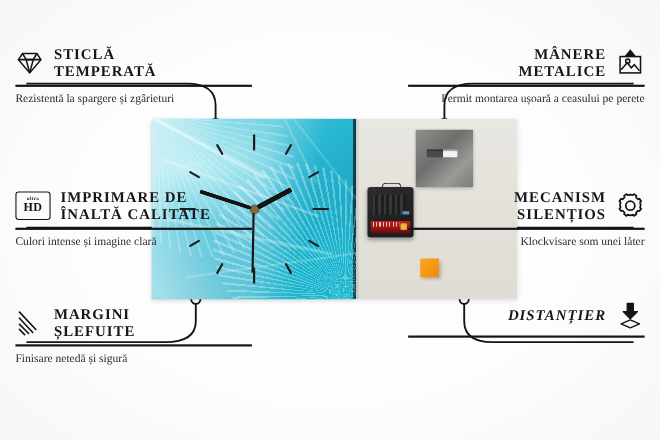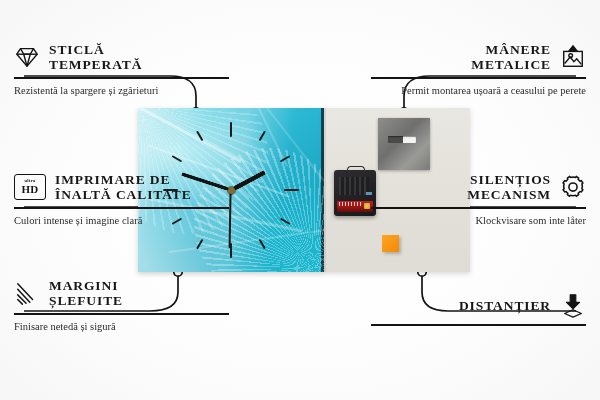--- a/index.html
+++ b/index.html
@@ -107,21 +107,21 @@
   .hd-main{font-size:11px;font-weight:bold;color:#141414;letter-spacing:.3px;}
 
   
   .leader{position:absolute;left:0;top:0;width:600px;height:400px;pointer-events:none;}
 
   #c-sticla{left:14px;top:42px;}
   #c-imprimare{left:14px;top:172px;}
   #c-margini{left:14px;top:278px;}
   #c-manere{left:371px;top:42px;}
   #c-mecanism{left:371px;top:172px;}
-  #c-distantier{left:371px;top:293px;}
+  #c-distantier{left:371px;top:274px;font-style:italic;}
 </style>
 </head>
 <body>
 
 <div id="stage">
 
   <svg class="leader" viewBox="0 0 600 400">
     <g fill="none" stroke="#141414" stroke-width="1.7">
       <path d="M24 76 L170 76 Q196 76 196 96 L196 110"></path>
       <path d="M24 207 L258 207 Q282 207 282 196 L282 180"></path>
@@ -265,34 +265,34 @@
           </svg>
       </span>
     </div>
     <div class="rule"></div>
     <div class="desc">Permit montarea ușoară a ceasului pe perete</div>
   </div>
 
   <div class="callout right" id="c-mecanism">
     <div class="head">
       <div class="title">
+        <div>MECANISM</div>
         <div>SILENȚIOS</div>
-        <div>MECANISM</div>
       </div>
       <span class="ico">
         <svg viewBox="0 0 28 28">
             <g fill="none" stroke="#141414" stroke-width="1.7">
           <path d="M14 3.2 l2.6 .5 1.1 -1.0 2.3 1.6 -.4 1.5 1.9 1.9 1.5 -.4 1.6 2.3 -1.0 1.1 .5 2.6 -.5 2.6 1.0 1.1 -1.6 2.3 -1.5 -.4 -1.9 1.9 .4 1.5 -2.3 1.6 -1.1 -1.0 -2.6 .5 -2.6 -.5 -1.1 1.0 -2.3 -1.6 .4 -1.5 -1.9 -1.9 -1.5 .4 -1.6 -2.3 1.0 -1.1 -.5 -2.6 .5 -2.6 -1.0 -1.1 1.6 -2.3 1.5 .4 1.9 -1.9 -.4 -1.5 2.3 -1.6 1.1 1.0 Z"></path>
           <circle cx="14" cy="14" r="4.4"></circle>
             </g>
           </svg>
       </span>
     </div>
     <div class="rule"></div>
-    <div class="desc">Klockvisare som inte låter</div>
+    <div class="desc">Klockvisare som unei låter</div>
   </div>
 
   <div class="callout right" id="c-distantier">
     <div class="head">
       <div class="title">
         <div>DISTANȚIER</div>
       </div>
       <span class="ico">
         <svg viewBox="0 0 28 28">
             <g fill="#141414" stroke="#141414" stroke-width="1.3" stroke-linejoin="round">

